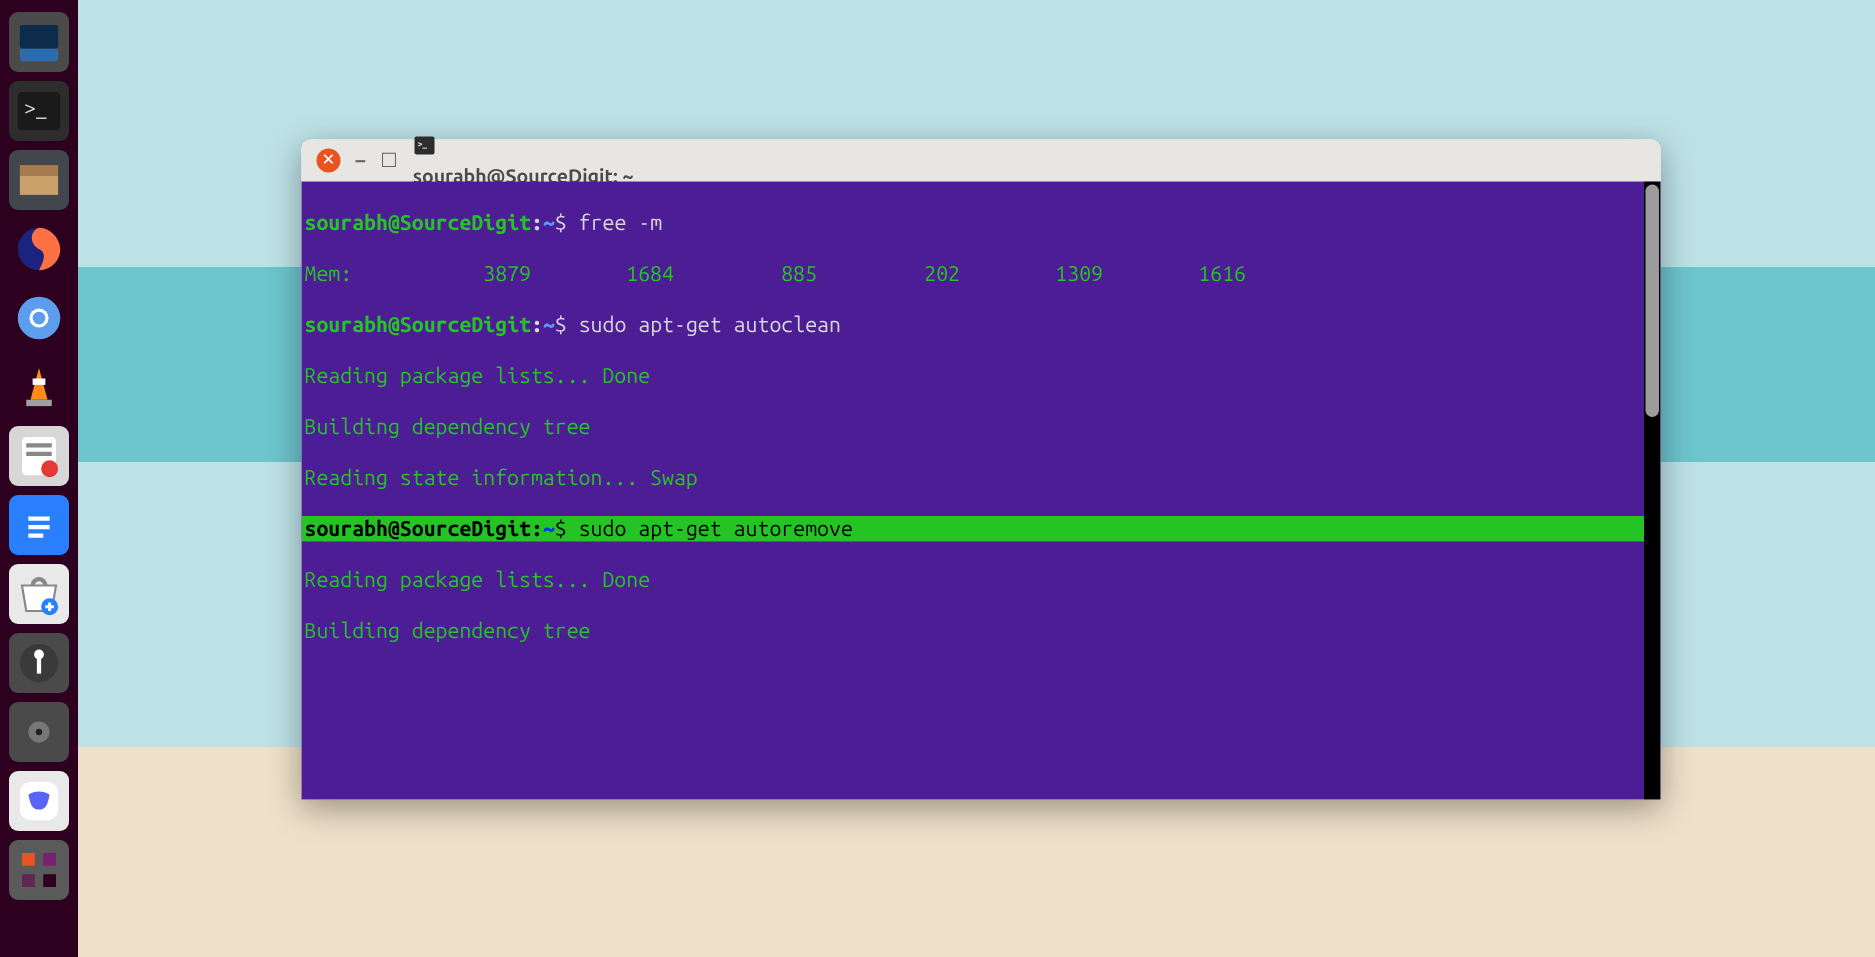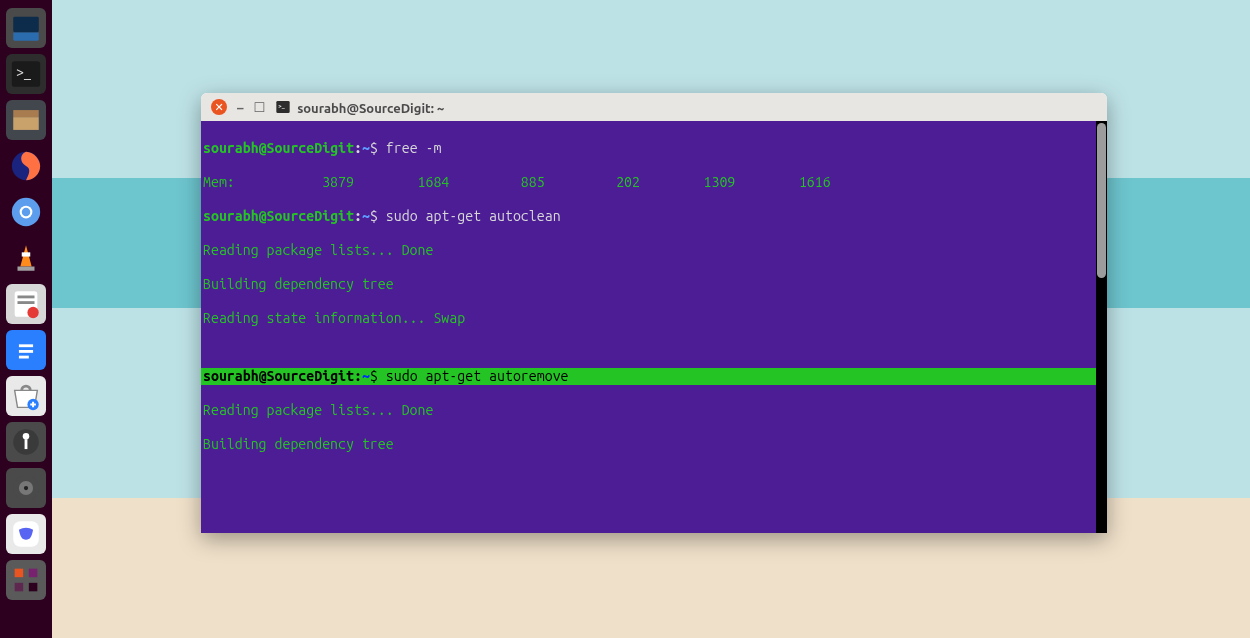--- a/index.html
+++ b/index.html
@@ -71,21 +71,21 @@
     color: #4a4a4a; font-size: 13px; font-weight: 600;
     user-select: none;
   }
   .tb-left { display: flex; align-items: center; gap: 10px; padding-left: 10px; }
   .btn-close {
     width: 16px; height: 16px; border-radius: 50%;
     background: #e95420; display: flex; align-items: center; justify-content: center;
     color: #fff; font-size: 11px; line-height: 1; cursor: pointer;
   }
   .btn-min, .btn-max { color: #666; font-size: 13px; cursor: pointer; }
-  .tb-title { margin-left: 10px; display: flex; align-items: flex-end; gap: 6px; }
+  .tb-title { margin-left: 10px; display: flex; align-items: flex-start; gap: 6px; flex-direction: column; }
 
   .terminal {
     flex: 1; background: #4c1d95; color: #25c425;
     font-family: "Ubuntu Mono","DejaVu Sans Mono",monospace;
     font-size: 14.2px; line-height: 17px;
     padding: 2px 0 0 0;
     position: relative;
     white-space: pre;
     overflow: hidden;
   }
@@ -97,21 +97,21 @@
     position: absolute; right: 1px; top: 2px; width: 9px; height: 155px;
     background: #9c9c9c; border-radius: 5px;
   }
   .line { padding-left: 2px; }
   .prompt-user { color: #25c425; font-weight: bold; }
   .prompt-host { color: #25c425; font-weight: bold; }
   .prompt-colon { color: #d7d7d7; font-weight: bold; }
   .prompt-path { color: #5d9bff; font-weight: bold; }
   .cmd { color: #d7d7d7; }
   .hlrow {
-    background: #25c425; color: #000; margin-top: 24px;
+    background: #25c425; color: #000;
   }
   .hlrow .prompt-user, .hlrow .prompt-host { color: #000; font-weight: bold; }
   .hlrow .prompt-colon { color: #000; font-weight: bold; }
   .hlrow .prompt-path { color: #002bff; font-weight: bold; }
   .hlrow .cmd { color: #000; }
 
   .free-head, .free-row { color: #25c425; }
 </style>
 </head>
 <body>

